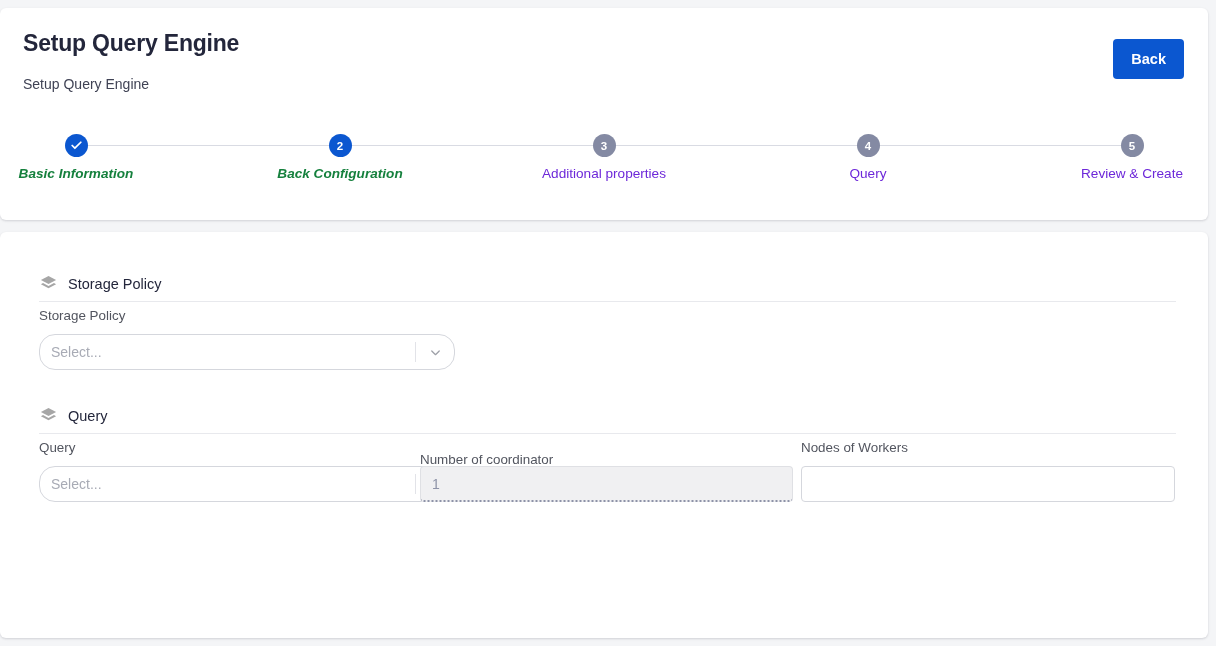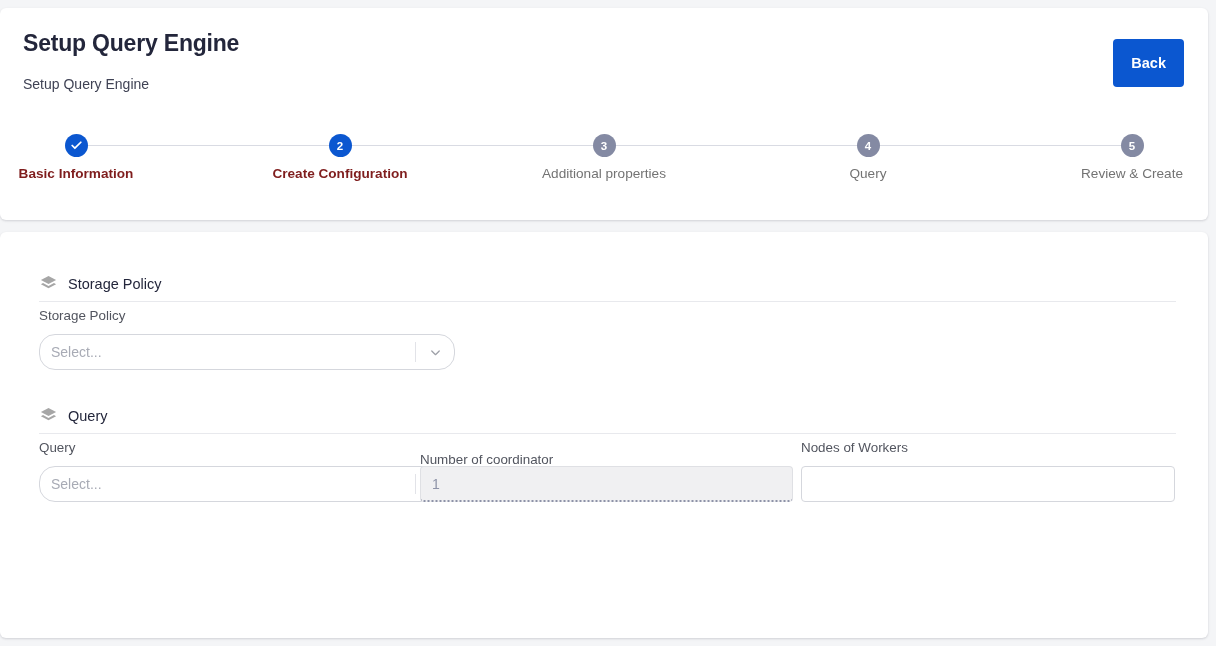--- a/index.html
+++ b/index.html
@@ -28,21 +28,21 @@
   .hdr-sub {
     position: absolute; left: 23px; top: 68px;
     font-size: 14px; color: #3f4254;
   }
   .back-top {
     position: absolute; right: 24px; top: 31px;
     background: #0b57d0; color: #ffffff;
     border: none; border-radius: 4px;
     font-family: "Liberation Sans", sans-serif;
     font-size: 14.5px; font-weight: bold;
-    padding: 0 18px; height: 48px; line-height: 36px;
+    padding: 0 18px; height: 40px; line-height: 36px;
     cursor: pointer;
   }
 
   
   .stepper {
     position: absolute; left: 0; right: 0; top: 126px;
     display: flex; align-items: flex-start;
     padding: 0 76px;
   }
   .step { display: flex; flex-direction: column; align-items: center; width: 0; flex: 0 0 auto; position: relative; }
@@ -51,23 +51,23 @@
     width: 23px; height: 23px; border-radius: 50%;
     display: flex; align-items: center; justify-content: center;
     font-size: 11.5px; font-weight: bold; color: #ffffff;
     background: #848aa3; flex: 0 0 auto;
   }
   .circle.done, .circle.active { background: #0b57d0; }
   .circle svg { width: 13px; height: 13px; display: block; }
   .connector { height: 1px; background: #d9dbe3; flex: 1 1 auto; margin-top: 11px; }
   .step-label {
     position: absolute; top: 32px; left: 50%; transform: translateX(-50%);
-    white-space: nowrap; font-size: 13.6px; color: #737373;
-  }
-  .step-label.on { color: #7f1d1d; font-weight: bold; }
+    white-space: nowrap; font-size: 13.6px; color: #6d28d9;
+  }
+  .step-label.on { color: #15803d; font-weight: bold; font-style: italic; }
 
   
   .sec { position: absolute; left: 39px; display: flex; align-items: center; gap: 10px; }
   .sec-label { font-size: 14.5px; color: #23263b; }
   .layers-icon { width: 19px; height: 19px; display: block; }
   .divider { position: absolute; left: 39px; width: 1137px; height: 1px; background: #e8e9ed; }
 
   
   .field-label { position: absolute; font-size: 13.4px; color: #52555f; }
   .select-box {
@@ -113,21 +113,21 @@
             </svg>
         </div>
         <div class="step-label on">Basic Information</div>
       </div>
       <div class="step-wrap">
           <div class="connector"></div>
         </div>
 
       <div class="step">
         <div class="circle active">2</div>
-        <div class="step-label on">Create Configuration</div>
+        <div class="step-label on">Back Configuration</div>
       </div>
       <div class="step-wrap">
           <div class="connector"></div>
         </div>
 
       <div class="step">
         <div class="circle">3</div>
         <div class="step-label">Additional properties</div>
       </div>
       <div class="step-wrap">

